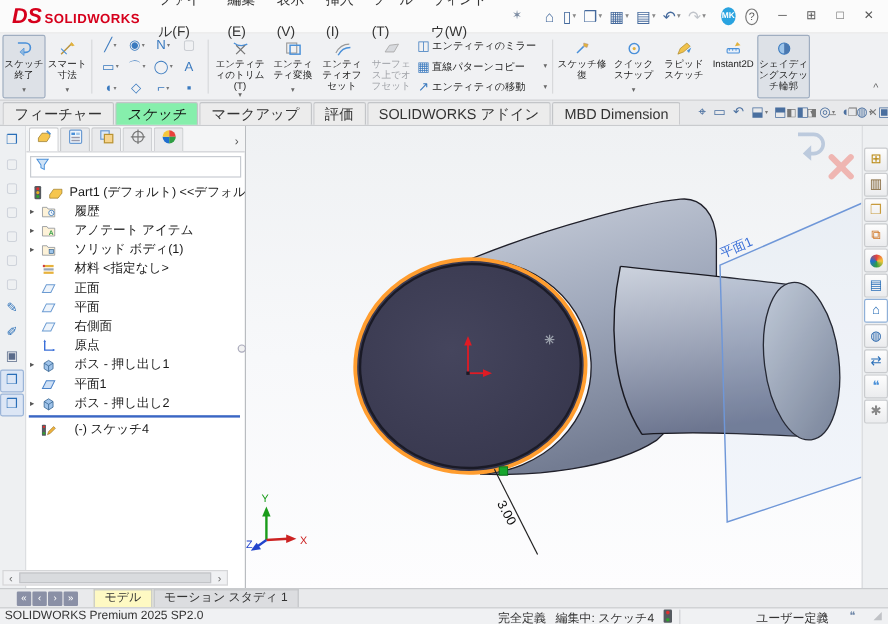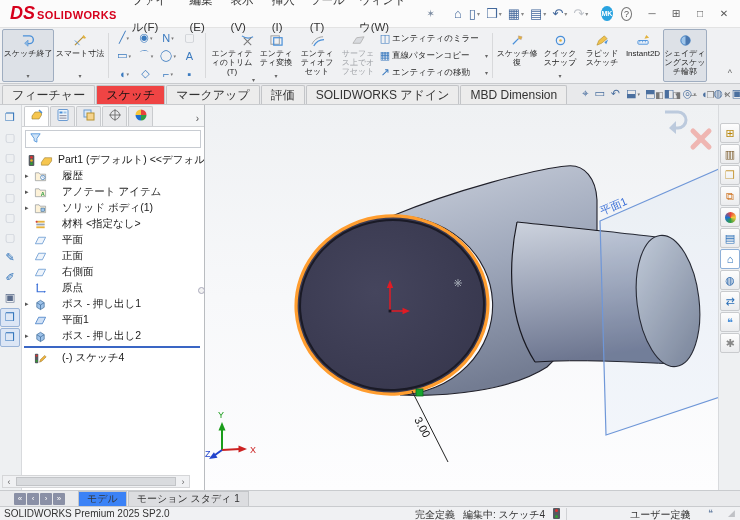--- a/index.html
+++ b/index.html
@@ -31,38 +31,38 @@
   
   .ribbon{height:56px;background:#f0f1f3;border-bottom:1px solid #c9cbce;display:flex;align-items:stretch;padding:1px 0 1px 2px;}
   .rsep{width:1px;background:#d8d9db;margin:4px 2px;}
   .rbig{width:44px;display:flex;flex-direction:column;align-items:center;padding-top:4px;font-size:8px;
     color:#222;text-align:center;line-height:1.12;border:1px solid transparent;border-radius:2px;}
   .rbig .ric{height:15px;margin-bottom:1px;}
   .rbig .rlabel{display:block;}
   .rbig .rcaret{font-size:6px;color:#666;margin-top:auto;padding-bottom:1px;}
   .rbig.pressed{background:#dde1e7;border-color:#9fadc0;}
   .rbig.disabled{color:#a0a3a8;}
-  .rbig.w36{width:52px;} .rbig.w48{width:48px;align-items:flex-end;} .rbig.w40{width:40px;} .rbig.w42{width:42px;}
+  .rbig.w36{width:36px;} .rbig.w48{width:48px;} .rbig.w40{width:40px;} .rbig.w42{width:42px;}
   .sgrid{display:grid;grid-template-columns:repeat(4,22px);grid-auto-rows:18px;align-content:center;margin:0 2px;}
   .scell{display:flex;align-items:center;justify-content:center;}
   .scell .sg{font-size:11px;color:#3a7abf;}
   .scell.disabled .sg{color:#c0c4ca;}
   .scell .scaret{font-size:5px;color:#777;margin-left:1px;}
   .stack{display:flex;flex-direction:column;justify-content:center;width:112px;}
   .stackrow{display:flex;align-items:center;height:17px;}
   .stackrow .sg{font-size:11px;color:#3a7abf;width:14px;text-align:center;}
   .stackrow .slabel{font-size:8.5px;color:#222;white-space:nowrap;}
   .stackrow .scaret{font-size:6px;color:#666;margin-left:auto;padding-right:2px;}
   .roverflow{margin-left:auto;align-self:flex-end;font-size:9px;color:#666;padding:0 8px 4px 0;}
 
   
   .cmdrow{height:21px;background:#e8e9eb;border-bottom:1px solid #c9cbce;display:flex;align-items:flex-end;padding-left:2px;position:relative;}
   .ctab{height:19px;line-height:18px;font-size:12px;color:#333;padding:0 9px;background:#ececec;
     border:1px solid #c3c5c8;border-bottom:none;border-radius:2px 2px 0 0;margin-right:1px;white-space:nowrap;}
-  .ctab.active{background:#ef4444;color:#111;}
+  .ctab.active{background:#86efac;color:#111;font-style:italic;}
   .hud{display:flex;align-items:center;height:21px;margin-left:12px;gap:1px;}
   .hudbtn{display:flex;align-items:center;padding:0 2px;}
   .hudbtn .sg{font-size:11px;color:#4a6f9f;}
   .hudbtn .scaret{font-size:5px;color:#777;margin-left:1px;}
   .docbtns{position:absolute;right:4px;top:0;display:flex;align-items:center;height:21px;}
   .docbtn{width:17px;text-align:center;font-size:9px;color:#777;}
 
   
   .main{position:relative;width:740px;height:385px;background:#fff;}
 
@@ -102,21 +102,21 @@
   .harrow{width:12px;text-align:center;}
   .hthumb{flex:1;height:9px;background:#d9dbde;border:1px solid #c2c4c7;margin:0 1px;}
 
   
   .navrow{height:16px;background:#e9eaec;border-top:1px solid #c9cbce;display:flex;align-items:flex-end;}
   .navbtns{display:flex;margin-left:14px;margin-bottom:1px;}
   .navbtn{width:12px;height:12px;background:#8a90a6;color:#fff;font-size:8px;line-height:12px;text-align:center;margin-right:1px;border-radius:1px;}
   .mtabs{display:flex;margin-left:12px;}
   .mtab{height:15px;line-height:14px;font-size:10px;color:#333;padding:0 8px;background:#dcdde0;
     border:1px solid #c3c5c8;border-bottom:none;margin-right:1px;white-space:nowrap;}
-  .mtab.active{background:#3b82f6;}
+  .mtab.active{background:#fef9c3;}
 
   .statusbar{position:relative;height:15px;background:#f0f1f3;border-top:1px solid #c9cbce;font-size:10px;color:#333;}
   .statusbar span{position:absolute;top:1px;white-space:nowrap;text-align:center;}
   .sb-product{left:4px;}
   .sb-defined{left:415px;}
   .sb-editing{left:463px;}
   .sb-traffic{left:553px;top:2px;width:7px;height:11px;background:#555a60;border-radius:1px;
     display:flex;flex-direction:column;align-items:center;justify-content:space-between;padding:1px 0;}
   .sb-traffic i{width:3px;height:3px;border-radius:50%;display:block;}
   .sb-sep{left:566px;width:1px;height:13px;background:#d0d2d5;}
@@ -562,31 +562,31 @@
               <span class="tlabel">材料 &lt;指定なし&gt;</span>
             </div>
 
             <div class="trow">
               <span class="tarrow"></span>
               <span class="ticon">
                 <svg viewBox="0 0 14 14" width="13" height="13">
                   <path d="M1.5 10.5L5 3.5h7.5L9 10.5z" fill="#eef4fb" stroke="#6b9bd2" stroke-width="0.9"></path>
                 </svg>
               </span>
+              <span class="tlabel">正面</span>
+            </div>
+
+            <div class="trow">
+              <span class="tarrow"></span>
+              <span class="ticon">
+                <svg viewBox="0 0 14 14" width="13" height="13">
+                  <path d="M1.5 10.5L5 3.5h7.5L9 10.5z" fill="#eef4fb" stroke="#6b9bd2" stroke-width="0.9"></path>
+                </svg>
+              </span>
               <span class="tlabel">平面</span>
-            </div>
-
-            <div class="trow">
-              <span class="tarrow"></span>
-              <span class="ticon">
-                <svg viewBox="0 0 14 14" width="13" height="13">
-                  <path d="M1.5 10.5L5 3.5h7.5L9 10.5z" fill="#eef4fb" stroke="#6b9bd2" stroke-width="0.9"></path>
-                </svg>
-              </span>
-              <span class="tlabel">正面</span>
             </div>
 
             <div class="trow">
               <span class="tarrow"></span>
               <span class="ticon">
                 <svg viewBox="0 0 14 14" width="13" height="13">
                   <path d="M1.5 10.5L5 3.5h7.5L9 10.5z" fill="#eef4fb" stroke="#6b9bd2" stroke-width="0.9"></path>
                 </svg>
               </span>
               <span class="tlabel">右側面</span>

